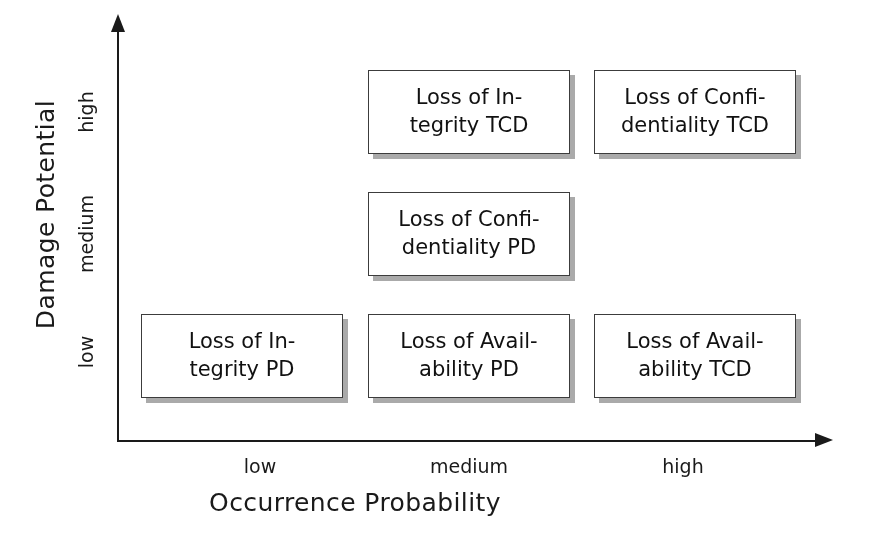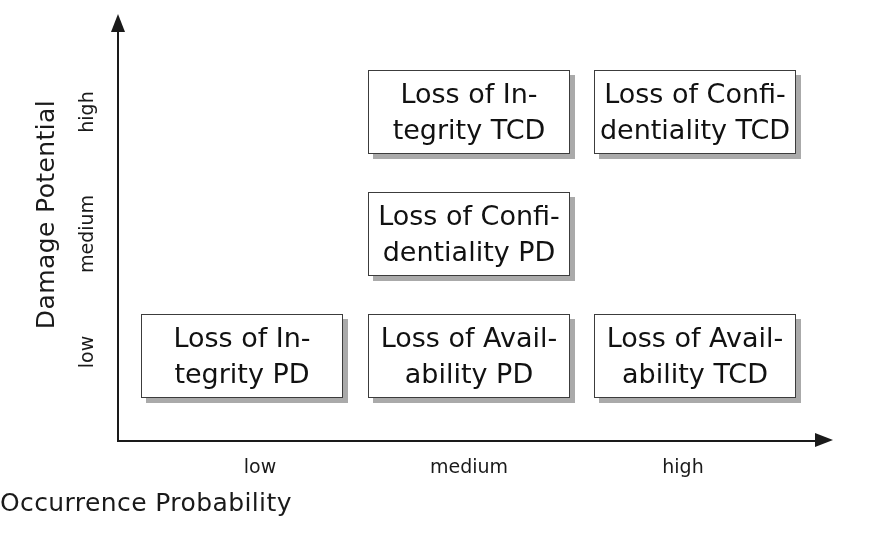--- a/index.html
+++ b/index.html
@@ -54,20 +54,21 @@
     border-bottom: 7px solid transparent;
     border-left: 18px solid #1a1a1a;
   }
 
   
   #x-axis-title {
     position: absolute;
     left: 0;
     top: 488px;
     width: 710px;
+    text-align: center;
     font-size: 25px;
     color: #1a1a1a;
     letter-spacing: 0.4px;
   }
   #y-axis-title {
     position: absolute;
     left: -105px;
     top: 200px;
     width: 300px;
     text-align: center;
@@ -102,21 +103,21 @@
   .cell-box {
     position: absolute;
     background: #ffffff;
     border: 1.5px solid #3c3c3c;
     box-shadow: 5px 5px 0 0 #aaaaaa;
     box-sizing: border-box;
     display: flex;
     align-items: center;
     justify-content: center;
     text-align: center;
-    font-size: 27px;
+    font-size: 21px;
     line-height: 1.32;
     color: #111111;
   }
   .cell-box .cell-text {
     display: block;
     white-space: pre-line;
   }
 </style>
 </head>
 <body>

